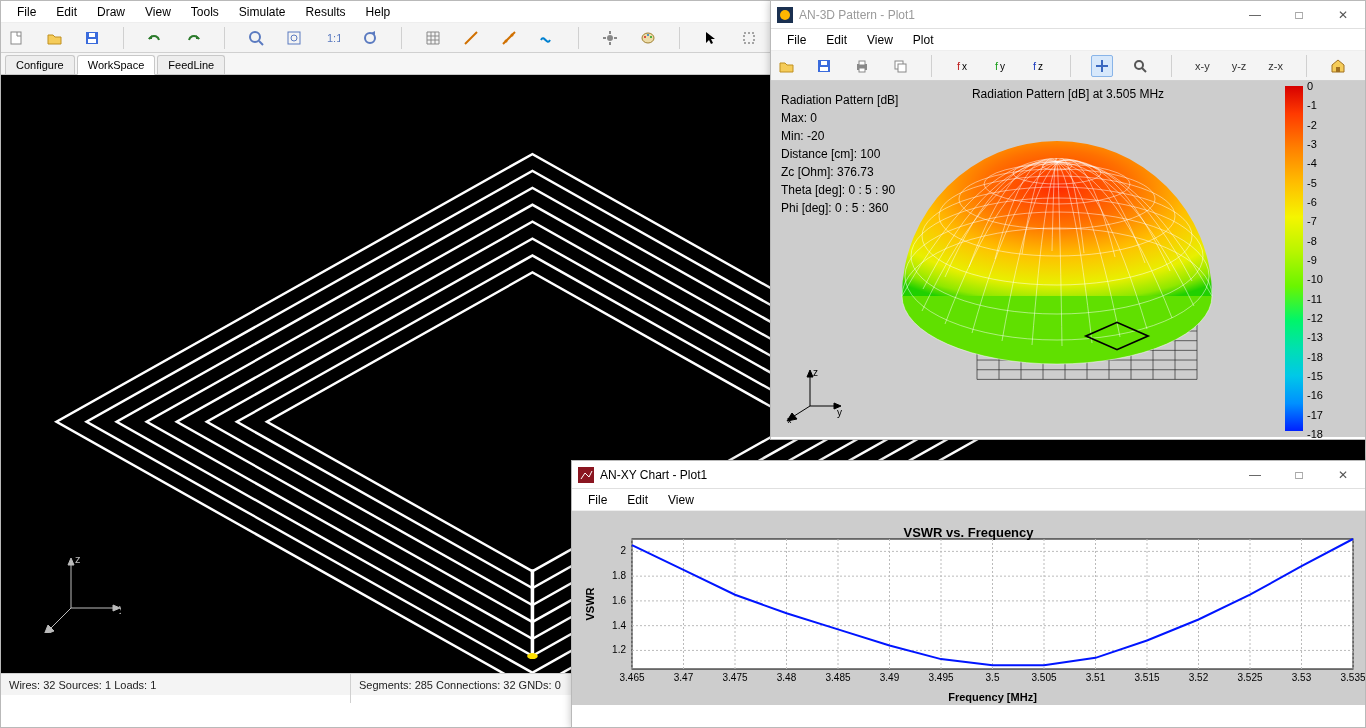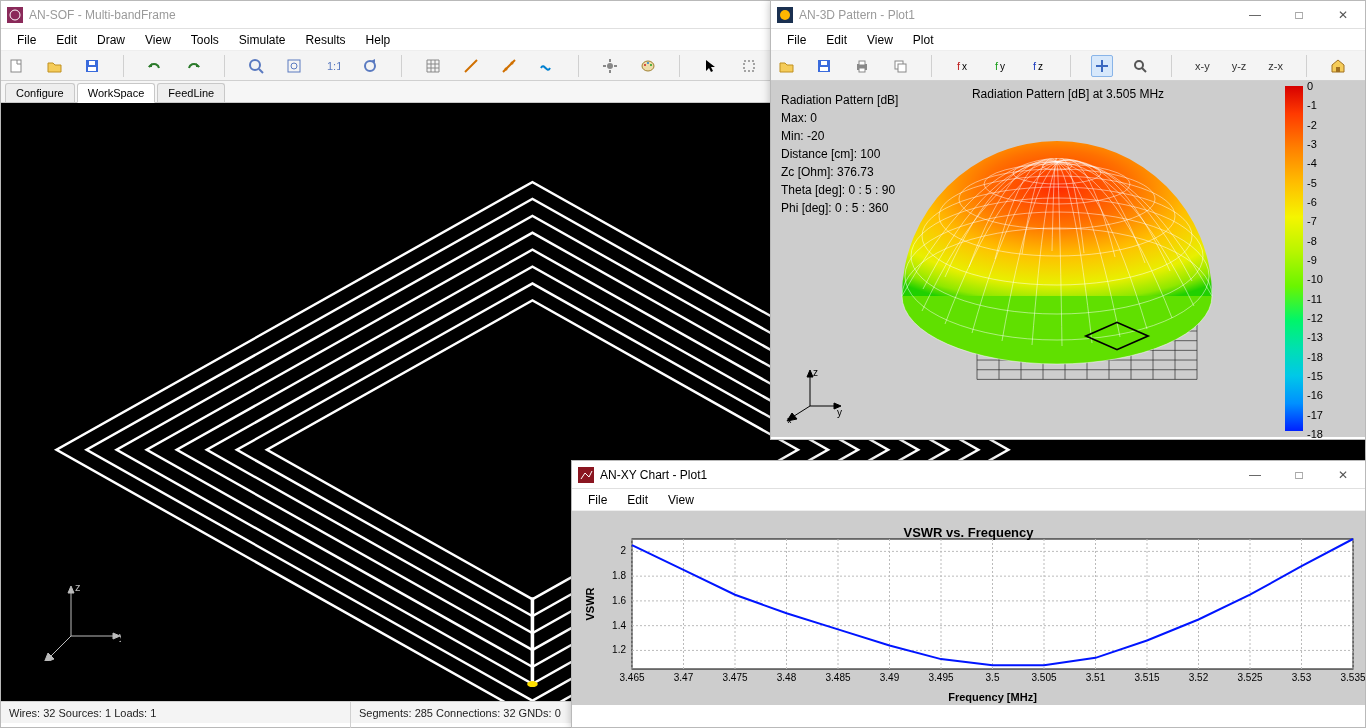--- a/index.html
+++ b/index.html
@@ -53,34 +53,20 @@
   #anxy { left:571px; top:460px; width:795px; height:268px; z-index:4; background:#fff; }
   #anxy-plot { position:relative; width:100%; height:194px; background:#cdcdcd; }
   .chart-title { position:absolute; left:50%; top:14px; transform:translateX(-50%); font:bold 13px Arial; }
 </style>
 </head>
 <body>
 
 <div class="desktop">
 
   <div id="ansof" class="window">
-    <div class="titlebar inactive">
-      <span class="icon-box">
-        <svg width="16" height="16">
-            <rect width="16" height="16" fill="#8a2a5a"></rect>
-            <circle cx="8" cy="8" r="5" fill="none" stroke="#fff" stroke-width="1"></circle>
-          </svg>
-      </span>
-      <span>AN-SOF - Multi-bandFrame</span>
-      <div class="wincontrols">
-        <div>―</div>
-        <div>□</div>
-        <div class="close">✕</div>
-      </div>
-    </div>
     <div class="menubar" id="ansof-menubar">
         <span>File</span>
         <span>Edit</span>
         <span>Draw</span>
         <span>View</span>
         <span>Tools</span>
         <span>Simulate</span>
         <span>Results</span>
         <span>Help</span>
       </div>

